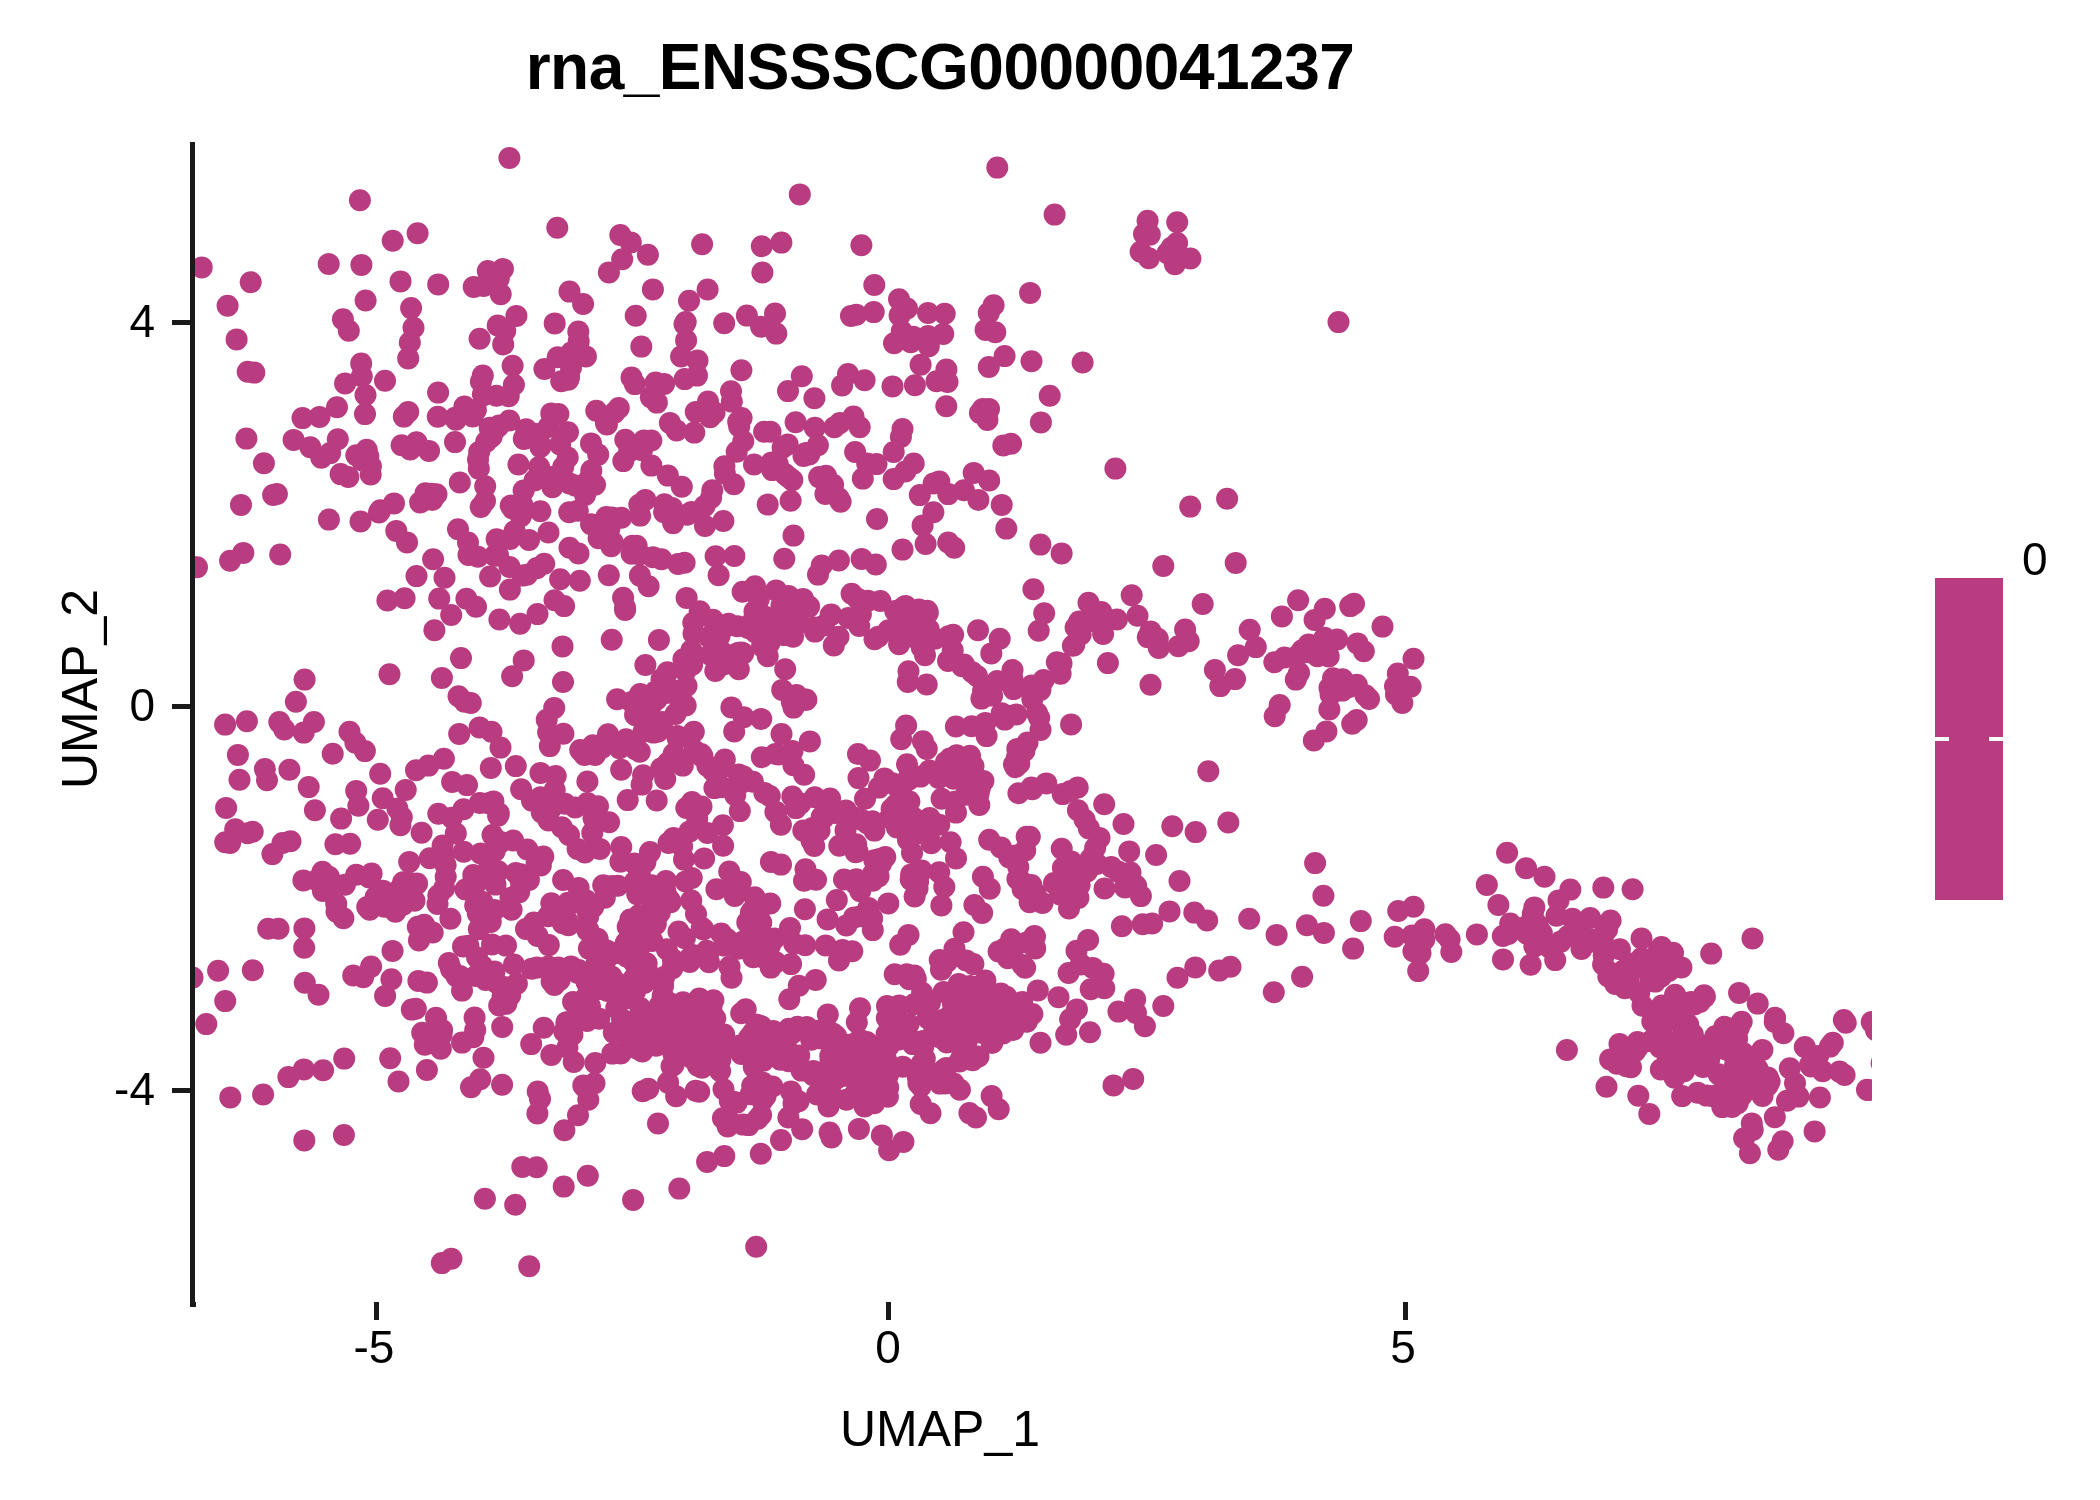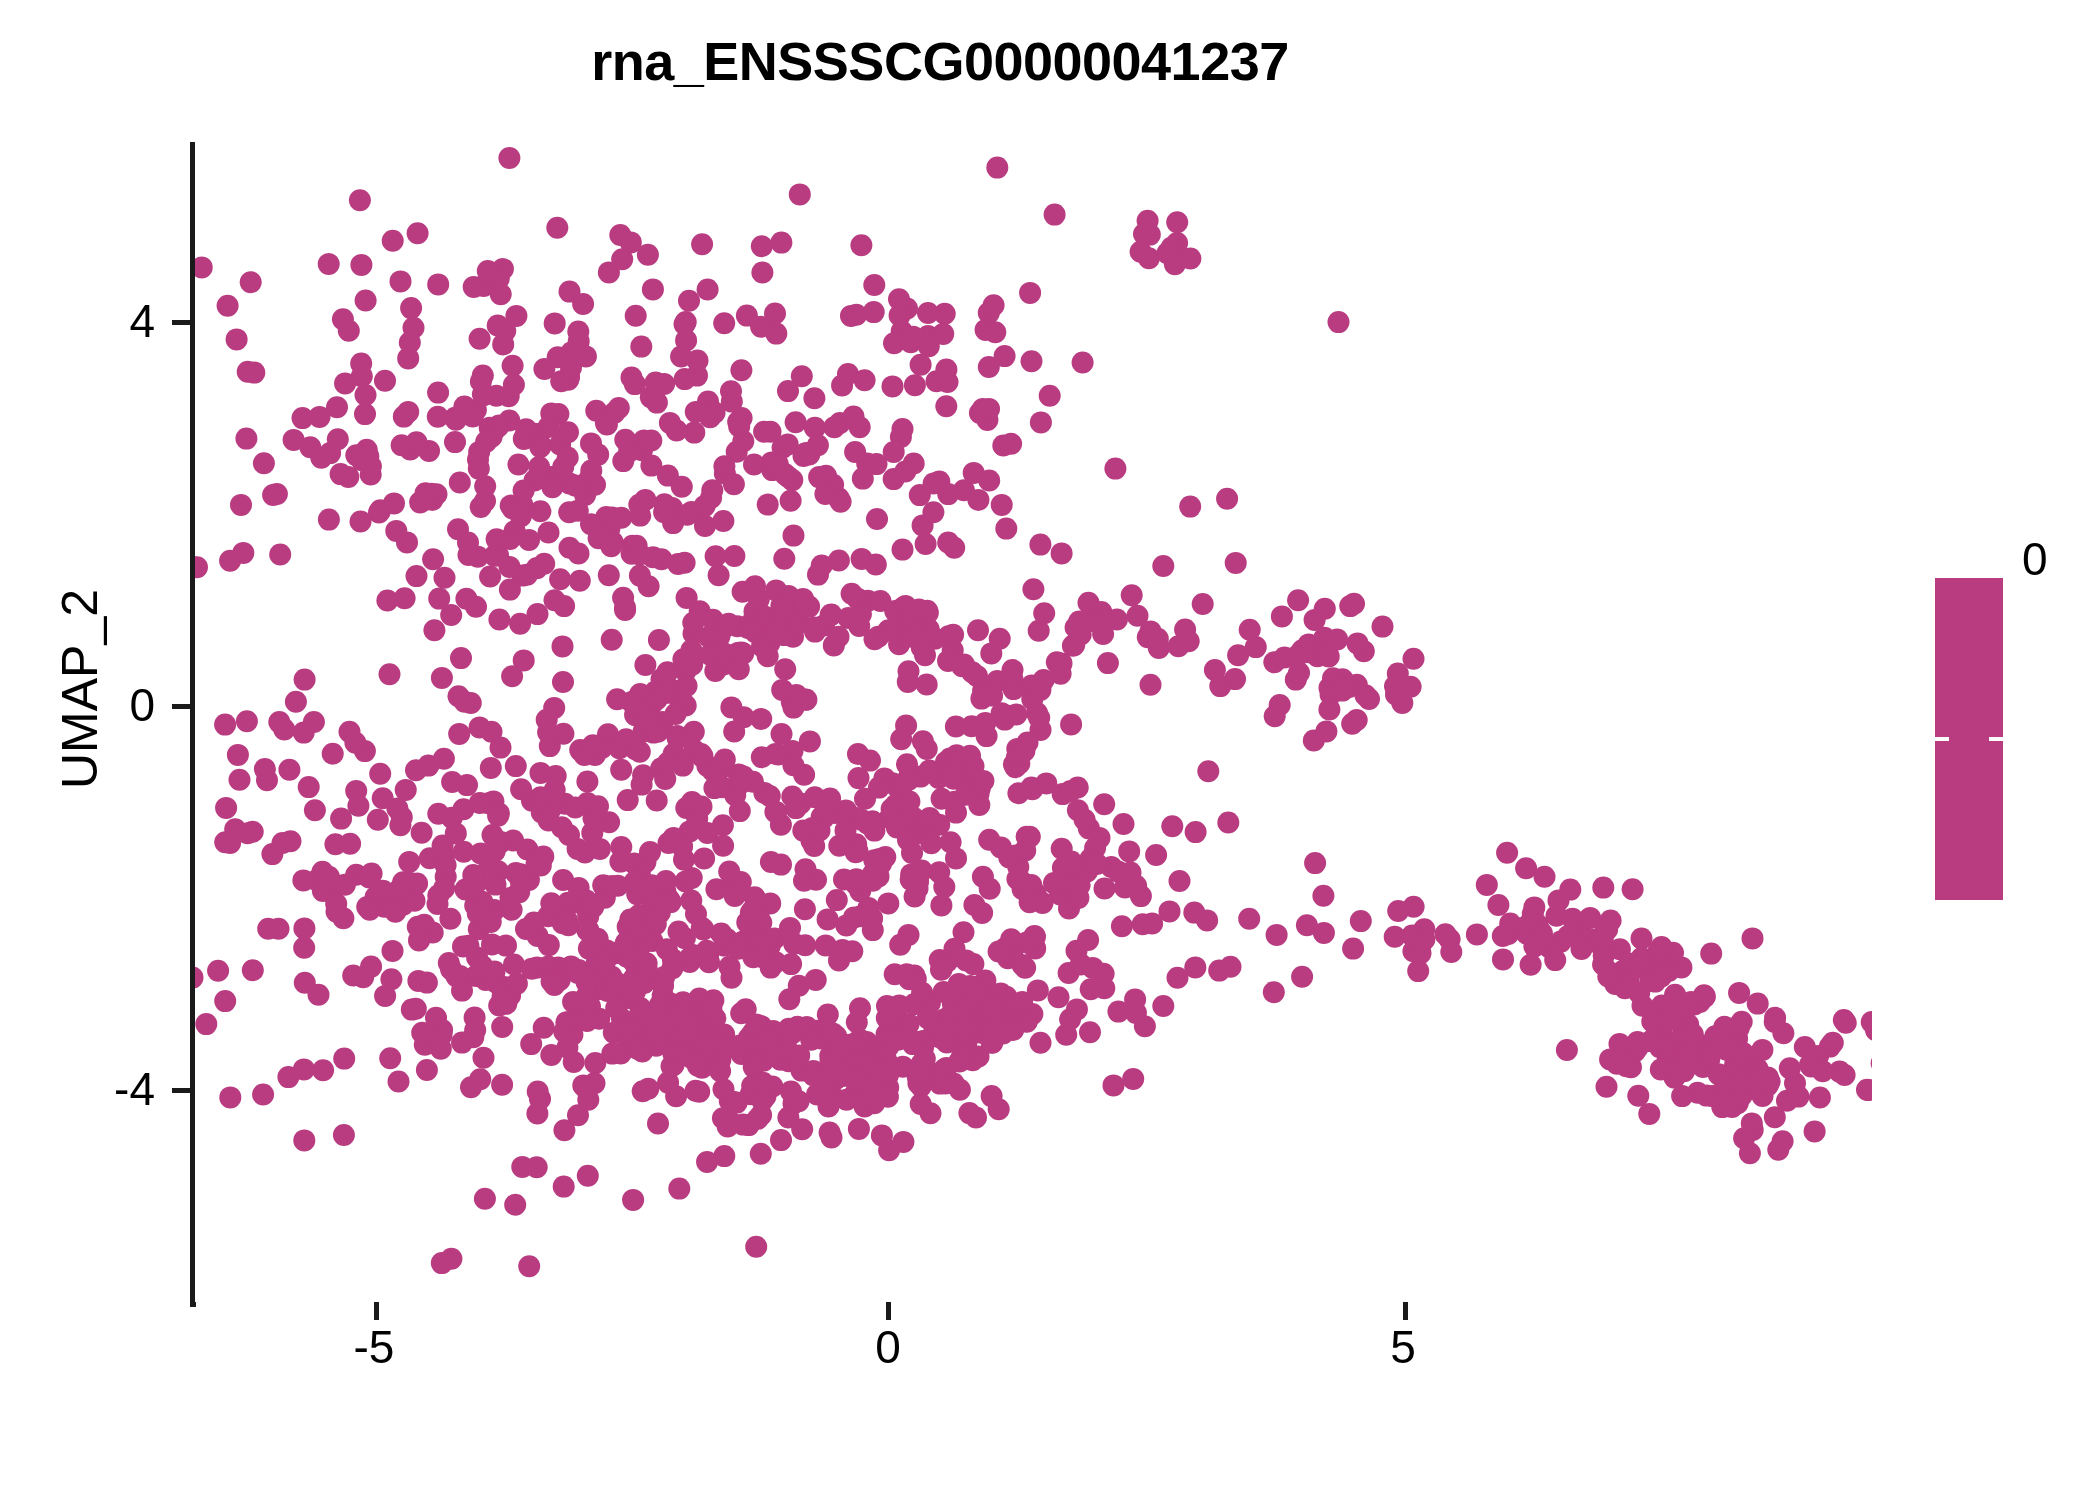--- a/index.html
+++ b/index.html
@@ -20,21 +20,21 @@
     background: #ffffff;
   }
 
   
   #plot-title {
     position: absolute;
     left: 0;
     top: 30px;
     width: 1880px;
     text-align: center;
-    font-size: 54px;
+    font-size: 64px;
     font-weight: bold;
     color: #000000;
     letter-spacing: -0.5px;
     white-space: nowrap;
   }
 
   
   #panel {
     position: absolute;
     left: 195px;
@@ -2133,20 +2133,21 @@
   <div class="tick-label-y" style="left:30px; top:1062px; width:125px;">-4</div>
 
   <div class="tick-mark-x" style="left:374px"></div>
   <div class="tick-mark-x" style="left:886px"></div>
   <div class="tick-mark-x" style="left:1403px"></div>
 
   <div class="tick-label-x" style="left:294px; width:160px;">-5</div>
   <div class="tick-label-x" style="left:808px; width:160px;">0</div>
   <div class="tick-label-x" style="left:1323px; width:160px;">5</div>
 
+  <div id="xlabel">UMAP_1</div>
   <div id="ylabel">UMAP_2</div>
 
   <div id="legend">
     <div id="legend-bar"></div>
     <div class="legend-tick" id="legend-tick-left"></div>
     <div class="legend-tick" id="legend-tick-right"></div>
   </div>
   <div id="legend-label">0</div>
 
 </div>

